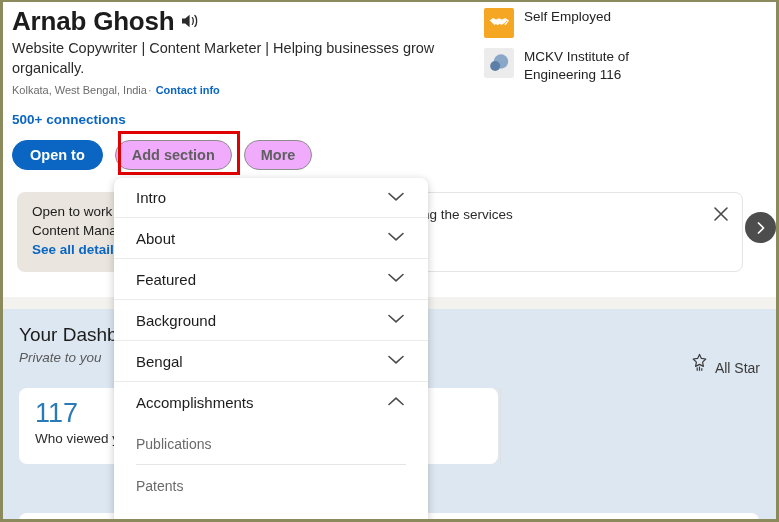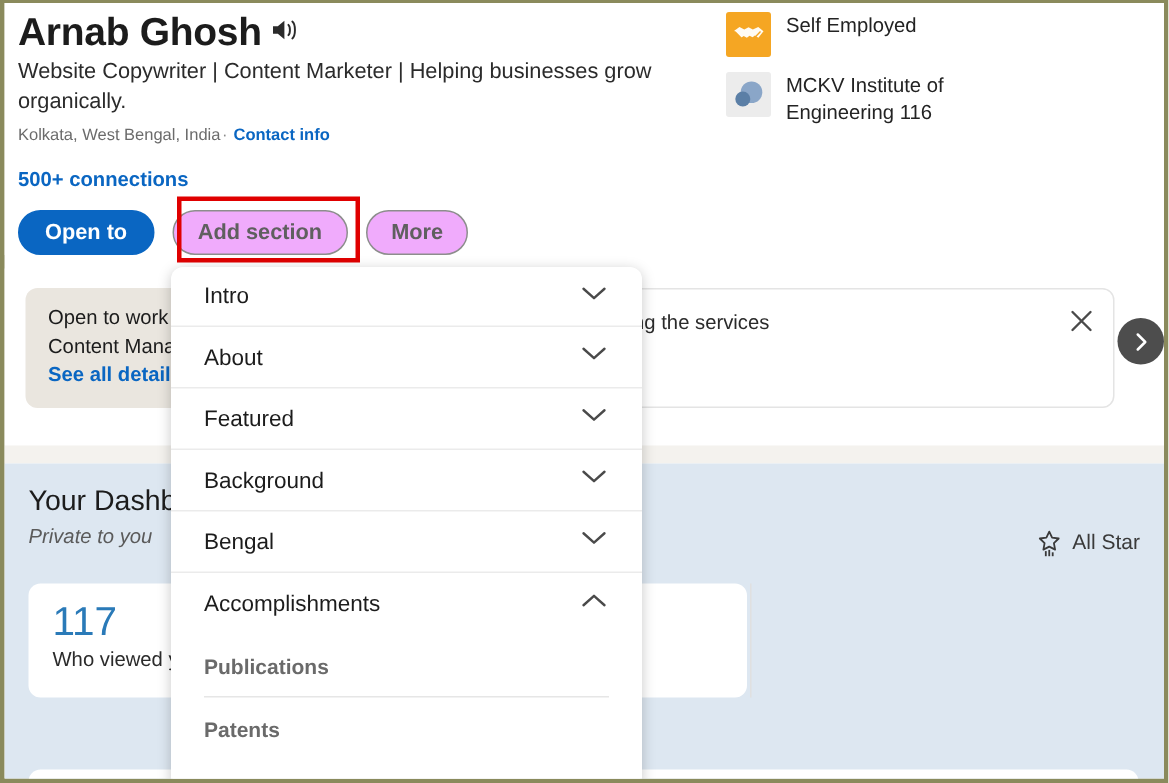--- a/index.html
+++ b/index.html
@@ -249,21 +249,21 @@
   }
   .dash-private {
     font-size: 13.5px;
     color: #5a5a5a;
     font-style: italic;
     line-height: 18px;
     margin-top: 2px;
   }
   .all-star {
     display: flex;
-    align-items: flex-start;
+    align-items: flex-end;
     gap: 7px;
     margin-top: 30px;
     cursor: pointer;
   }
   .all-star-label {
     font-size: 14px;
     color: #3a3a3a;
   }
   .stat-row {
     display: flex;
@@ -337,21 +337,20 @@
   .dd-sub {
     height: 41px;
     display: flex;
     align-items: center;
     padding: 0 22px;
     cursor: pointer;
   }
   .dd-sub-label {
     font-size: 14px;
     color: #6a6a6a;
-    font-weight: bold;
   }
   .dd-sub-sep {
     height: 1px;
     background: #e6e6e6;
     margin: 0 22px;
   }
   .chev { display: block; }
 </style>
 </head>
 <body>

